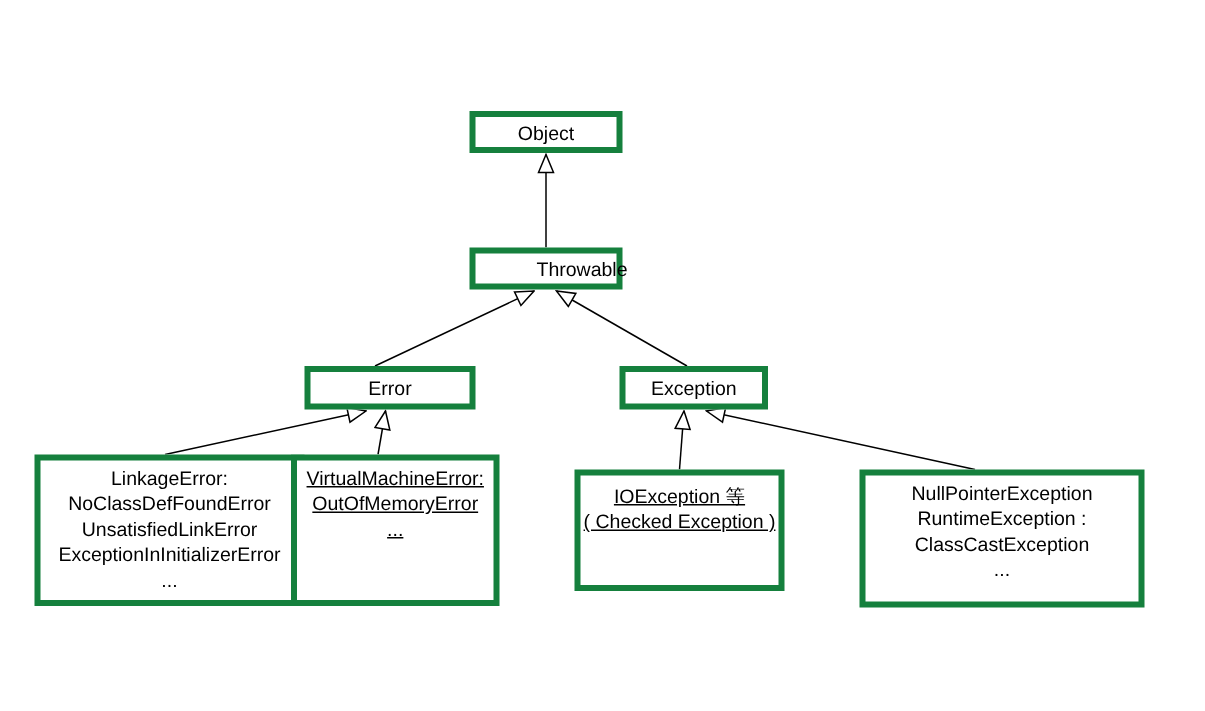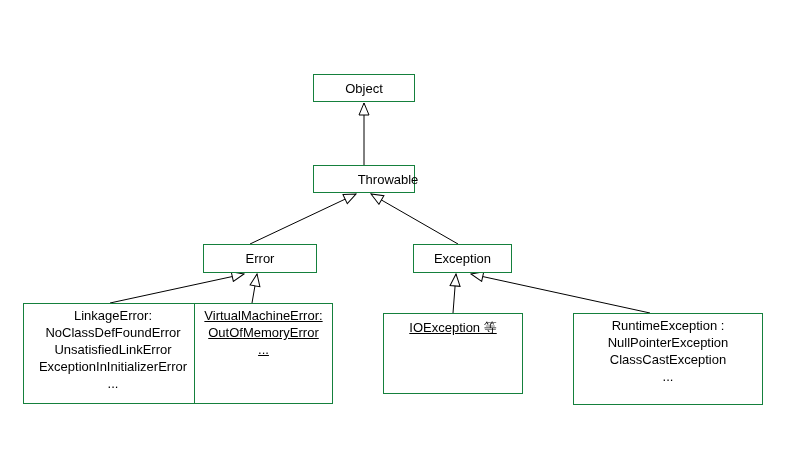--- a/index.html
+++ b/index.html
@@ -19,21 +19,21 @@
   .connectors {
     position: absolute;
     left: 0;
     top: 0;
     width: 803px;
     height: 474px;
   }
   .node {
     position: absolute;
     box-sizing: border-box;
-    border: 1px solid #15803d;
+    border: 4px solid #15803d;
     background: #ffffff;
     font-size: 13px;
     color: #000000;
     text-align: center;
   }
   .node.single {
     display: flex;
     align-items: center;
     justify-content: center;
   }
@@ -101,22 +101,23 @@
   </div>
 
   <div class="node multi" style="left:194px; top:303px; width:139px; height:101px;text-decoration:underline;">
     <div class="txt-line">VirtualMachineError:</div>
     <div class="txt-line">OutOfMemoryError</div>
     <div class="txt-line">...</div>
   </div>
 
   <div class="node multi" style="left:383px; top:313px; width:140px; height:81px; padding-top:5px;text-decoration:underline;">
     <div class="txt-line">IOException 等</div>
+    <div class="txt-line">( Checked Exception )</div>
   </div>
 
   <div class="node multi" style="left:573px; top:313px; width:190px; height:92px;">
+    <div class="txt-line">NullPointerException</div>
     <div class="txt-line">RuntimeException :</div>
-    <div class="txt-line">NullPointerException</div>
     <div class="txt-line">ClassCastException</div>
     <div class="txt-line">...</div>
   </div>
 
 </div>
 
 </body></html>

